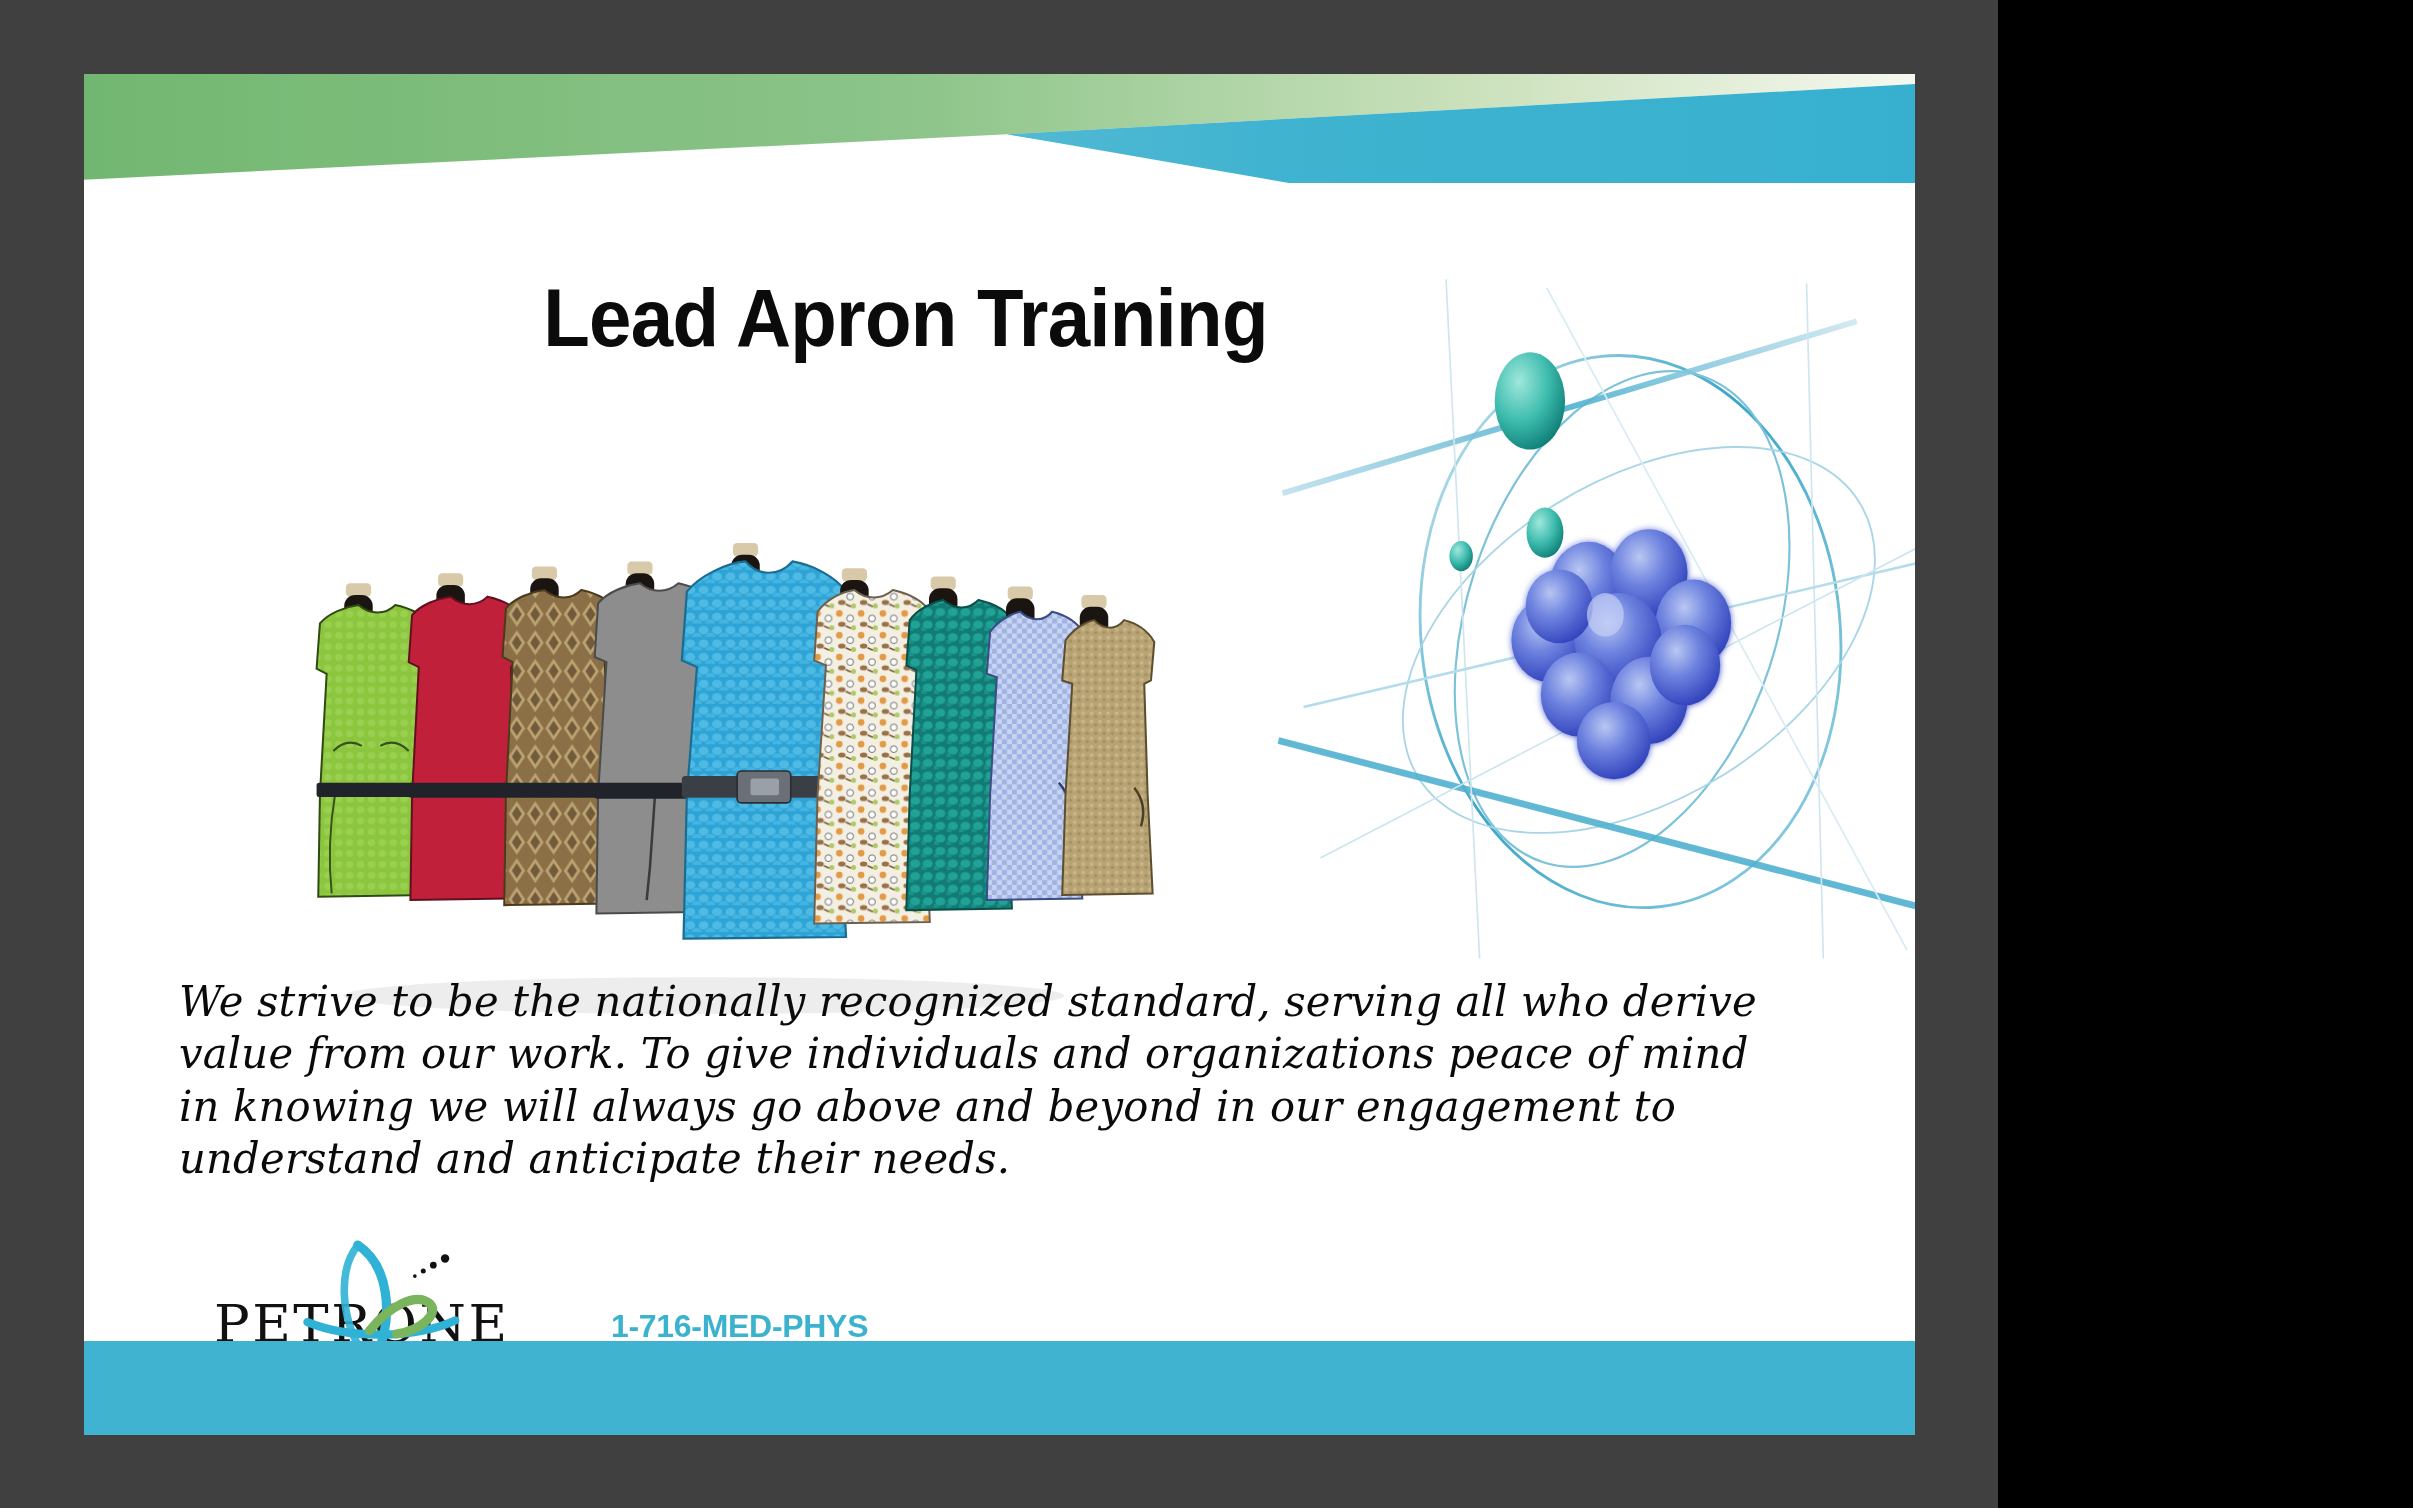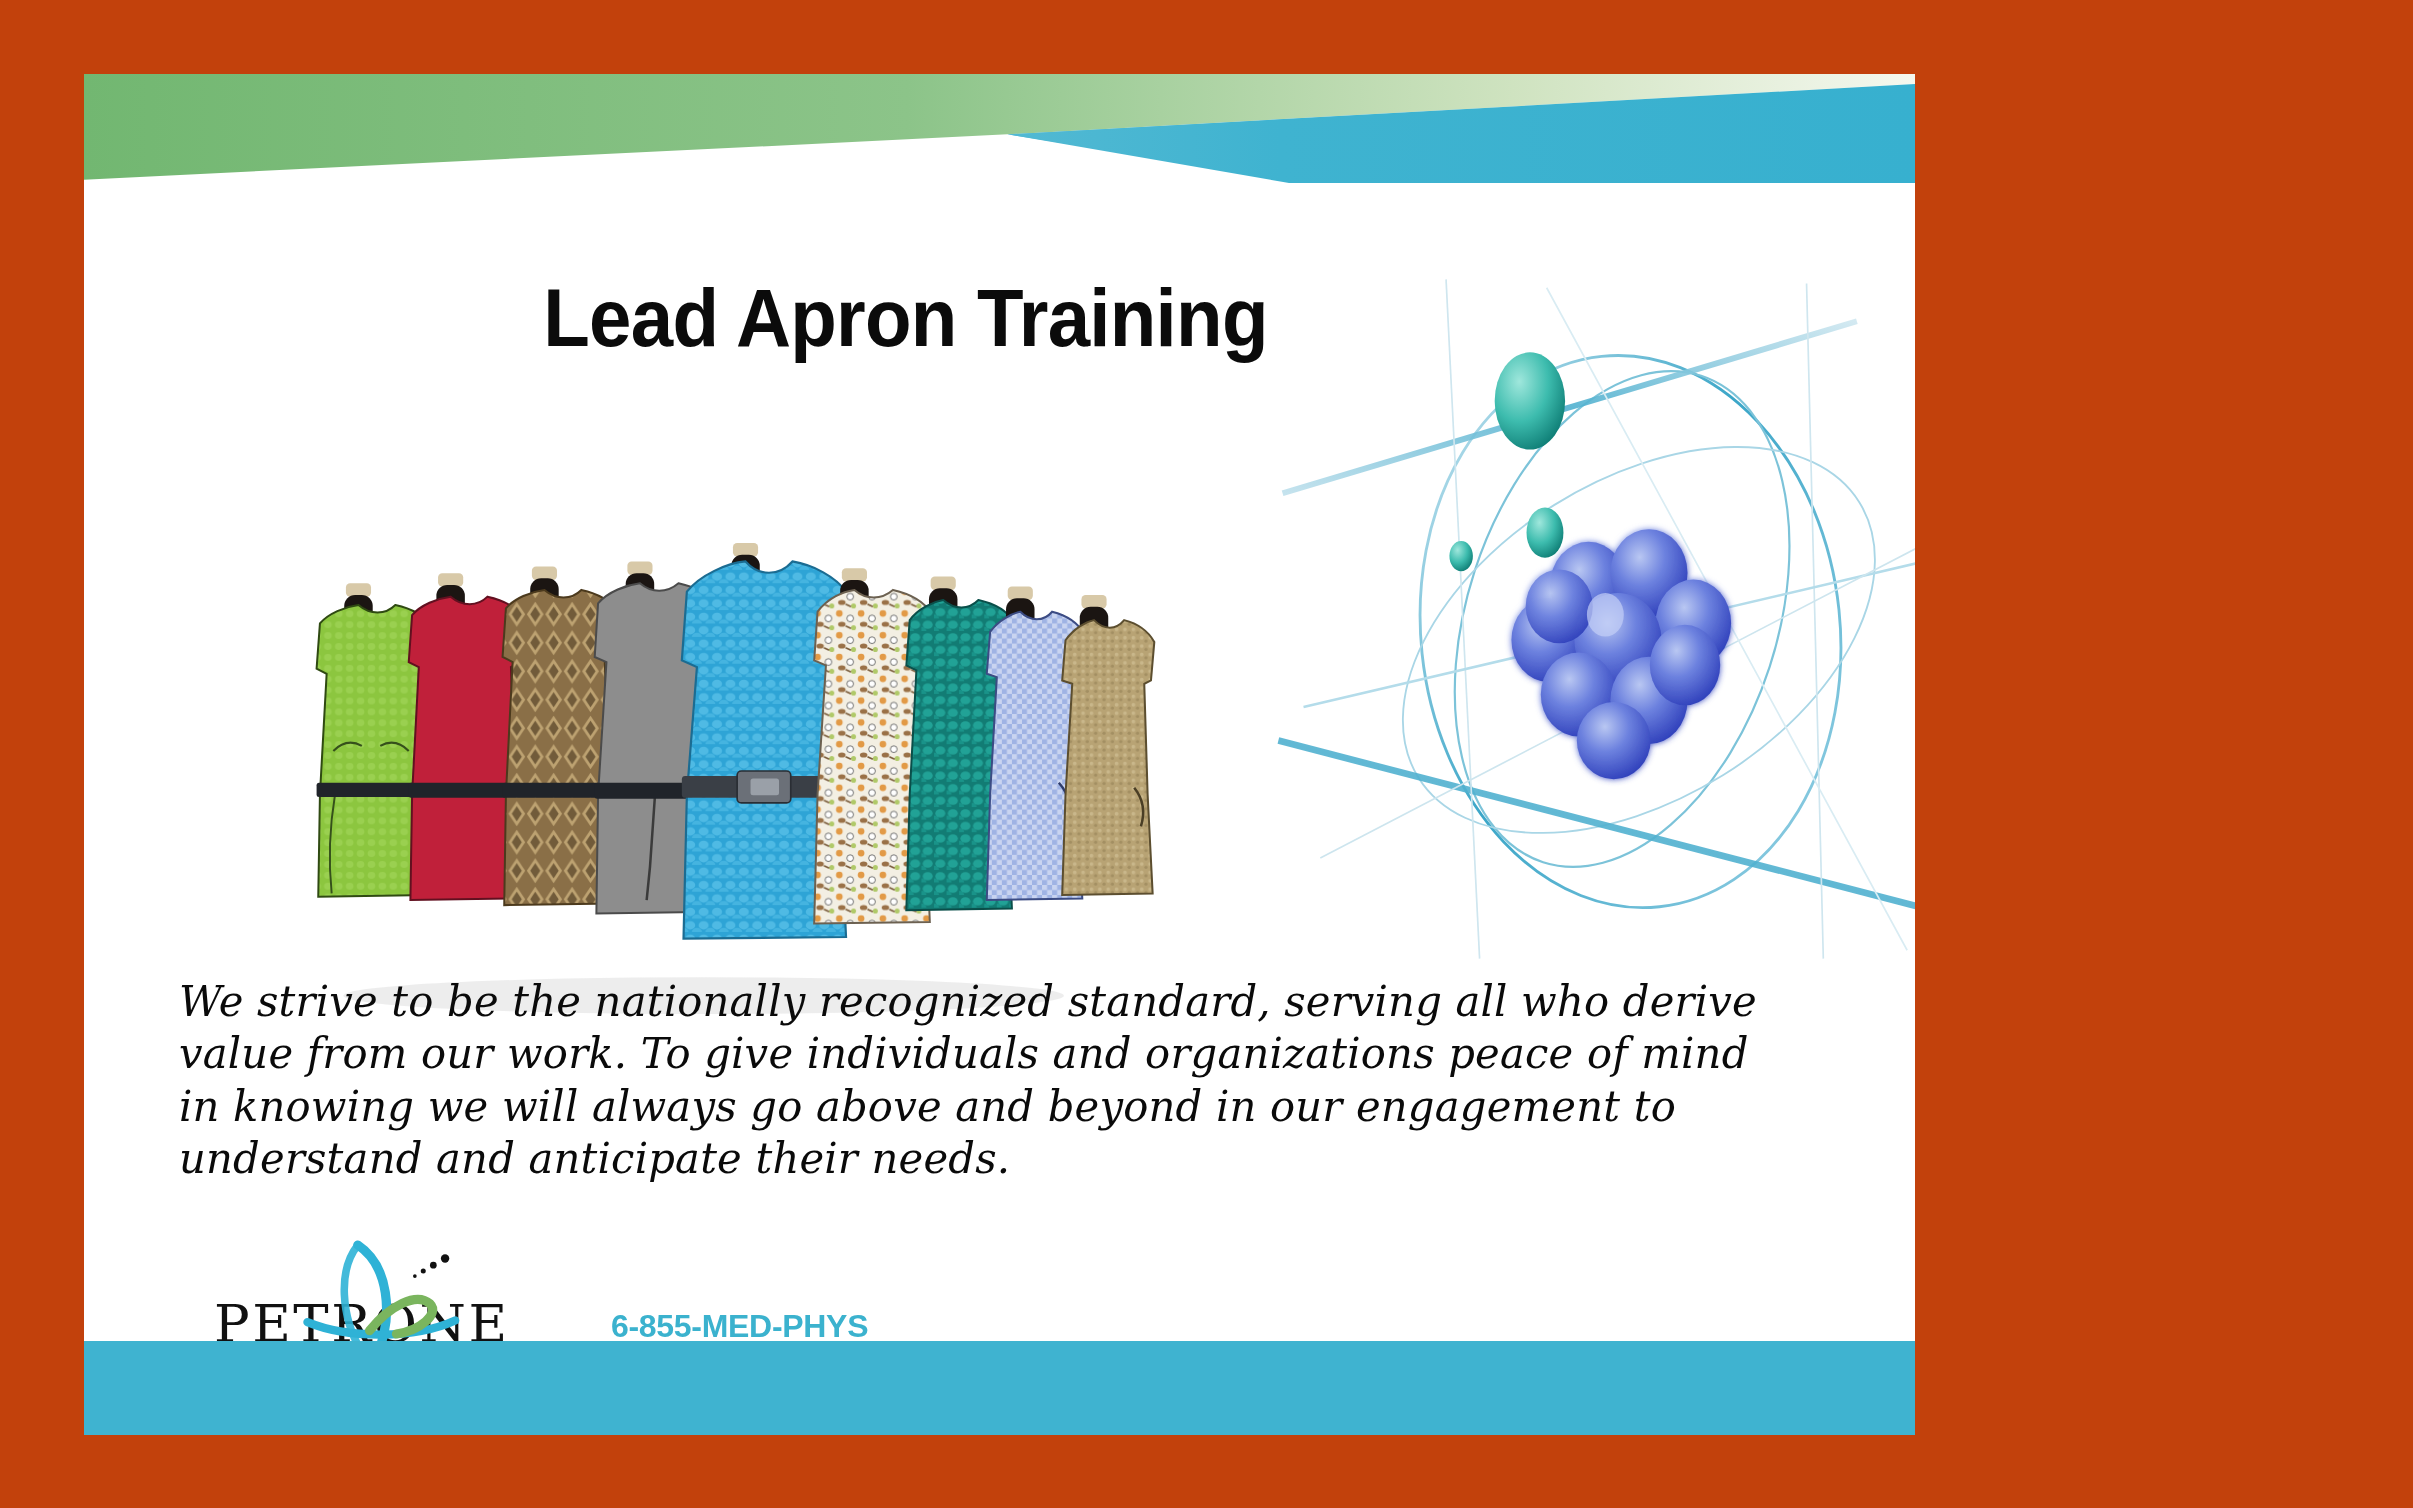--- a/index.html
+++ b/index.html
@@ -7,23 +7,23 @@
     padding: 0;
     background: #000000;
     width: 2413px;
     height: 1508px;
     overflow: hidden;
     font-family: "Liberation Sans", sans-serif;
   }
 
   #stage {
     position: relative;
-    width: 2413px;
+    width: 1998px;
     height: 1508px;
-    background: #c2410c;
+    background: #404040;
   }
 
   
   #slide {
     position: absolute;
     left: 84px;
     top: 74px;
     width: 1831px;
     height: 1361px;
     background: #ffffff;
@@ -431,21 +431,21 @@
             <circle cx="44" cy="184" r="5"></circle>
               <circle cx="58" cy="176" r="4"></circle>
             <circle cx="70" cy="169" r="3"></circle>
               <circle cx="80" cy="164" r="2.2"></circle>
           </g>
         </svg>
       </div>
     </div>
 
     <div id="contact">
-      <div>6-855-MED-PHYS</div>
+      <div>1-716-MED-PHYS</div>
       <div>www.petroneassoc.com</div>
     </div>
 
     <div id="footer-band"></div>
 
   </div>
 </div>
 
 
 </body></html>

